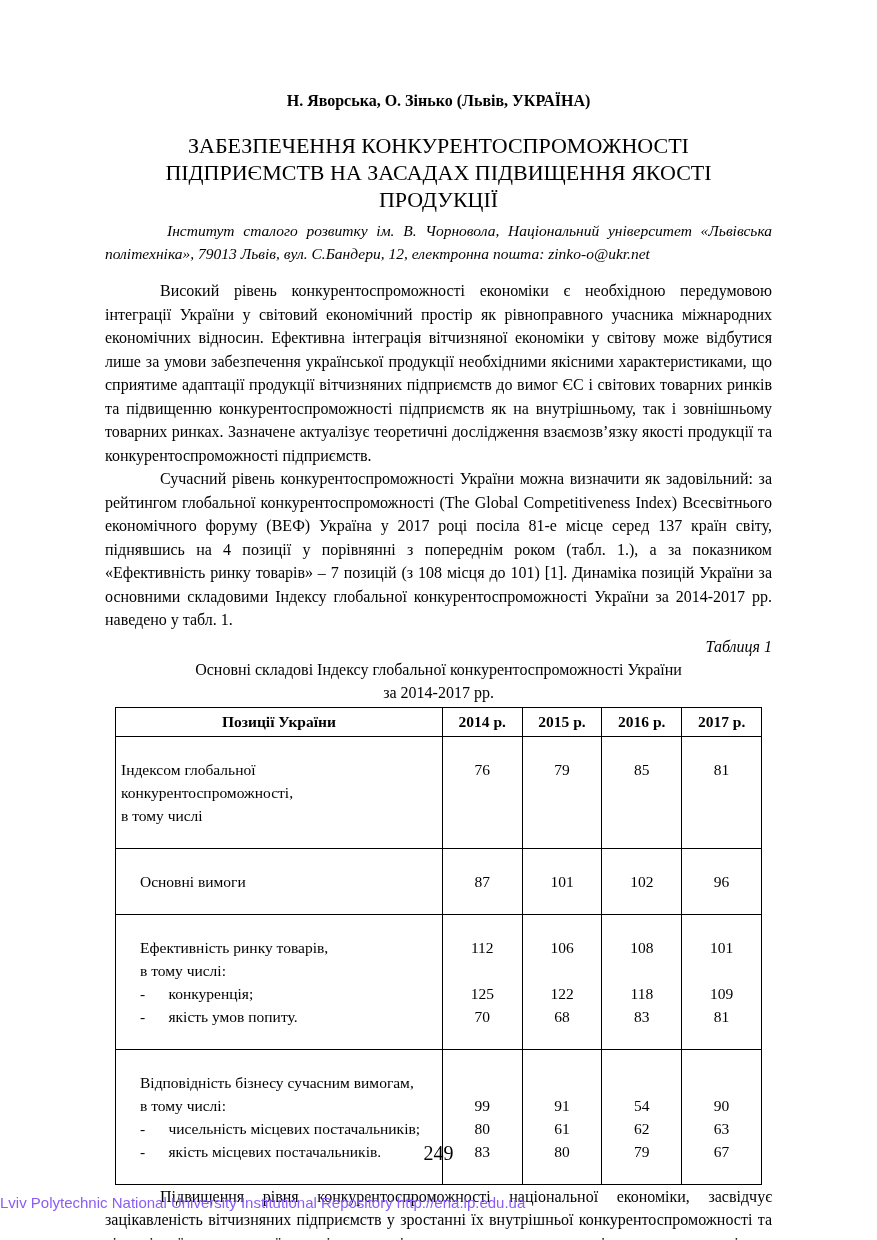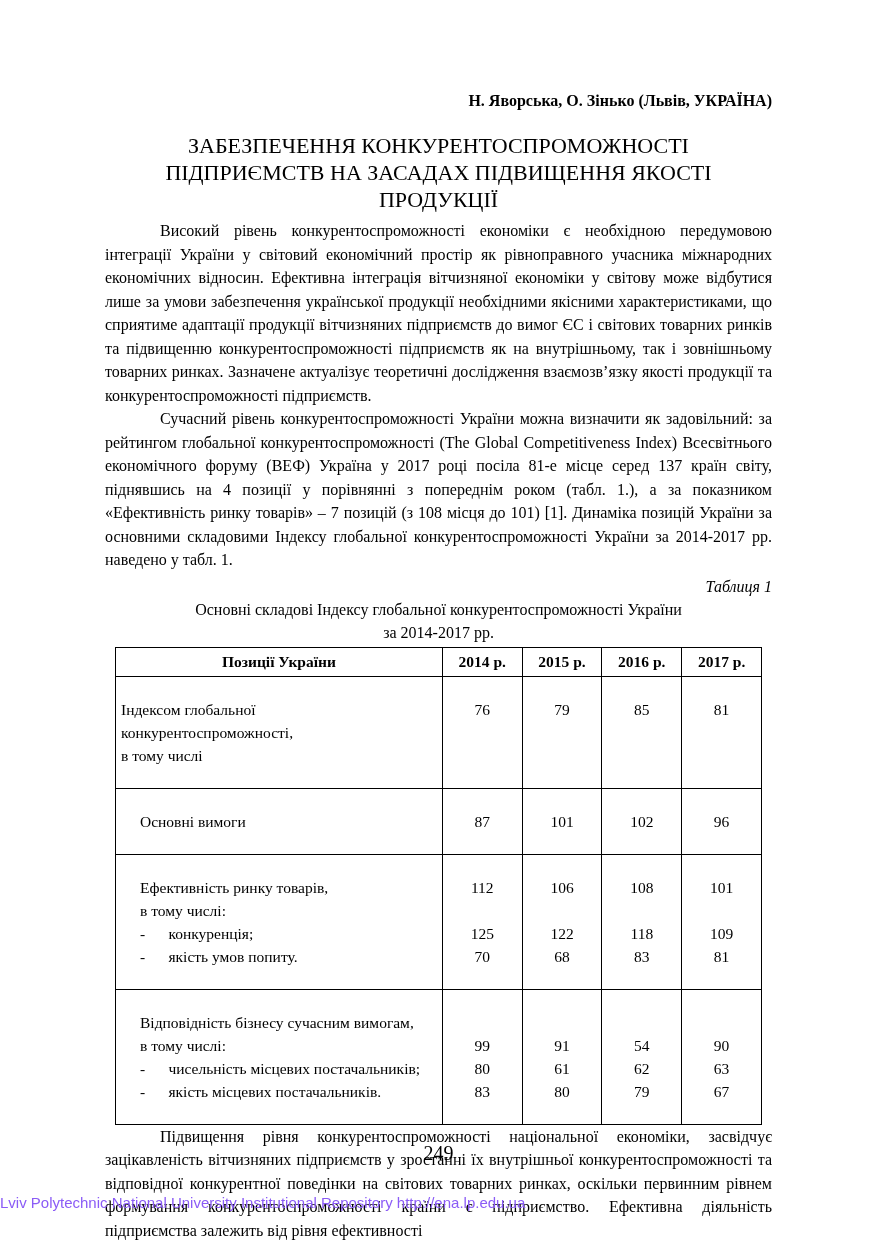--- a/index.html
+++ b/index.html
@@ -1,21 +1,21 @@
 <!DOCTYPE html>
 <html><head>
 <meta charset="utf-8">
 <style>
   html, body { margin:0; padding:0; background:#ffffff; }
   .page {
     position:relative; width:877px; height:1240px; background:#fff; color:#000;
     font-family:"Liberation Serif", serif; padding:92px 105px 0; box-sizing:border-box;
     overflow:hidden;
   }
-  .authors { text-align:right; font-weight:bold; font-size:16px; margin:0 0 22px; }
+  .authors { text-align:center; font-weight:bold; font-size:16px; margin:0 0 22px; }
   .title   { text-align:center; font-weight:normal; font-size:22px; line-height:27px; margin:16px auto 6px; max-width:630px; }
   .affiliation { font-style:italic; font-size:15.5px; line-height:23px; text-align:justify; text-indent:62px; margin:0 0 14px; }
   .body-p { font-size:16px; line-height:23.5px; text-align:justify; text-indent:55px; margin:0; }
   .table-caption { font-style:italic; font-size:16px; text-align:right; line-height:23px; margin-top:3px; }
   .table-title div { text-align:center; font-size:16px; line-height:23px; }
   table.data-table { width:97%; margin:3px auto 0; border-collapse:collapse; font-size:15.5px; }
   .data-table th, .data-table td { border:1px solid #000; vertical-align:top; padding:21px 4px; }
   .data-table th { font-weight:bold; text-align:center; padding:5px 4px; }
   .tline { line-height:23px; min-height:23px; white-space:pre-wrap; }
   td.label-cell { padding-left:5px; }
@@ -29,20 +29,21 @@
 </style>
 </head>
 <body>
 
 <div class="page">
 
   <div class="authors">Н. Яворська, О. Зінько (Львів, УКРАЇНА)</div>
 
   <h1 class="title">ЗАБЕЗПЕЧЕННЯ КОНКУРЕНТОСПРОМОЖНОСТІ ПІДПРИЄМСТВ НА ЗАСАДАХ ПІДВИЩЕННЯ ЯКОСТІ ПРОДУКЦІЇ</h1>
 
+  <p class="affiliation">Інститут сталого розвитку ім. В. Чорновола, Національний університет «Львівська політехніка», 79013 Львів, вул. С.Бандери, 12, електронна пошта: zinko-o@ukr.net</p>
 
   <p class="body-p">Високий рівень конкурентоспроможності економіки є необхідною передумовою інтеграції України у світовий економічний простір як рівноправного учасника міжнародних економічних відносин. Ефективна інтеграція вітчизняної економіки у світову може відбутися лише за умови забезпечення української продукції необхідними якісними характеристиками, що сприятиме адаптації продукції вітчизняних підприємств до вимог ЄС і світових товарних ринків та підвищенню конкурентоспроможності підприємств як на внутрішньому, так і зовнішньому товарних ринках. Зазначене актуалізує теоретичні дослідження взаємозв’язку якості продукції та конкурентоспроможності підприємств.</p>
 
   <p class="body-p">Сучасний рівень конкурентоспроможності України можна визначити як задовільний: за рейтингом глобальної конкурентоспроможності (The Global Competitiveness Index) Всесвітнього економічного форуму (ВЕФ) Україна у 2017 році посіла 81-е місце серед 137 країн світу, піднявшись на 4 позиції у порівнянні з попереднім роком (табл. 1.), а за показником «Ефективність ринку товарів» – 7 позицій (з 108 місця до 101) [1]. Динаміка позицій України за основними складовими Індексу глобальної конкурентоспроможності України за 2014-2017 рр. наведено у табл. 1.</p>
 
   <div class="table-caption">Таблиця 1</div>
 
   <div class="table-title">
     <div>Основні складові Індексу глобальної конкурентоспроможності України</div>
     <div>за 2014-2017 рр.</div>

